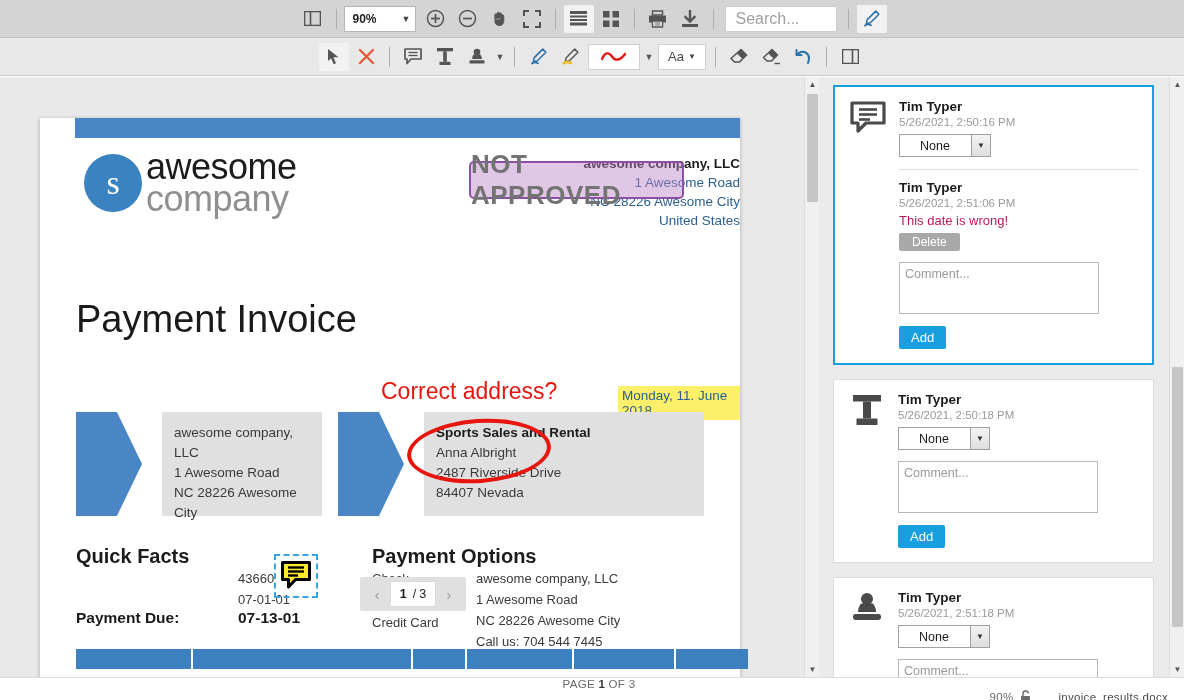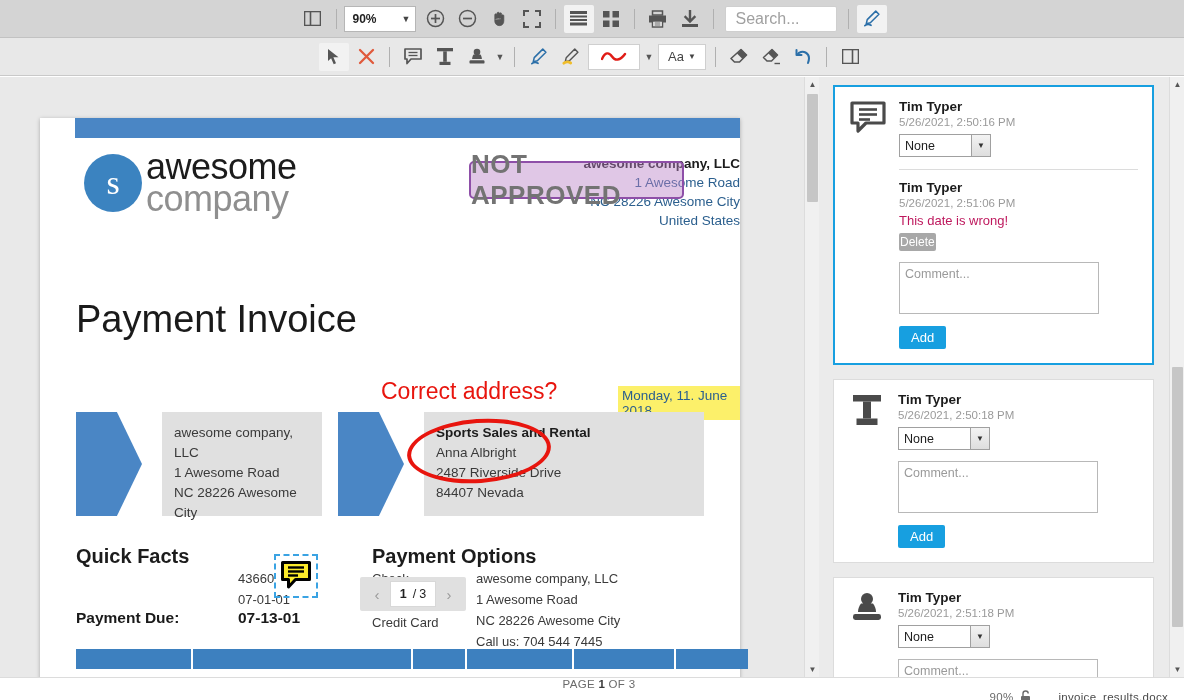--- a/index.html
+++ b/index.html
@@ -288,39 +288,39 @@
   .c-author { font-size: 13.5px; font-weight: bold; color: #1c1c1c; }
   .c-time { font-size: 11.5px; color: #9a9a9a; margin-top: 2px; }
   .c-text { font-size: 13px; color: #be185d; margin-top: 4px; }
   .c-sel {
     margin-top: 6px;
     width: 92px; height: 23px;
     background: #fff;
     border: 1px solid #a0a0a0;
     display: flex; align-items: center;
     font-size: 12.5px; color: #1c1c1c;
-    padding-left: 5px;
+    padding-left: 20px;
     cursor: pointer;
     position: relative;
   }
   .c-sel .csc {
     position: absolute; right: 0; top: 0;
     width: 19px; height: 21px;
     background: linear-gradient(#f3f3f3,#dedede);
     border-left: 1px solid #a0a0a0;
     display: flex; align-items: center; justify-content: center;
     font-size: 8px; color: #333;
   }
   .c-divider { height: 1px; background: #dcdcdc; margin: 12px 0 10px 0; }
   .btn-delete {
     margin-top: 5px;
     display: inline-block;
     background: #a8a8a8; color: #fff;
     font-size: 12px;
-    padding: 2px 1px;
+    padding: 2px 13px;
     border-radius: 2px;
     cursor: pointer;
   }
   .c-textarea {
     margin-top: 11px;
     width: 200px; height: 52px;
     border: 1px solid #b8b8b8;
     font-family: "Liberation Sans", sans-serif;
     font-size: 12.5px;
     color: #333;

